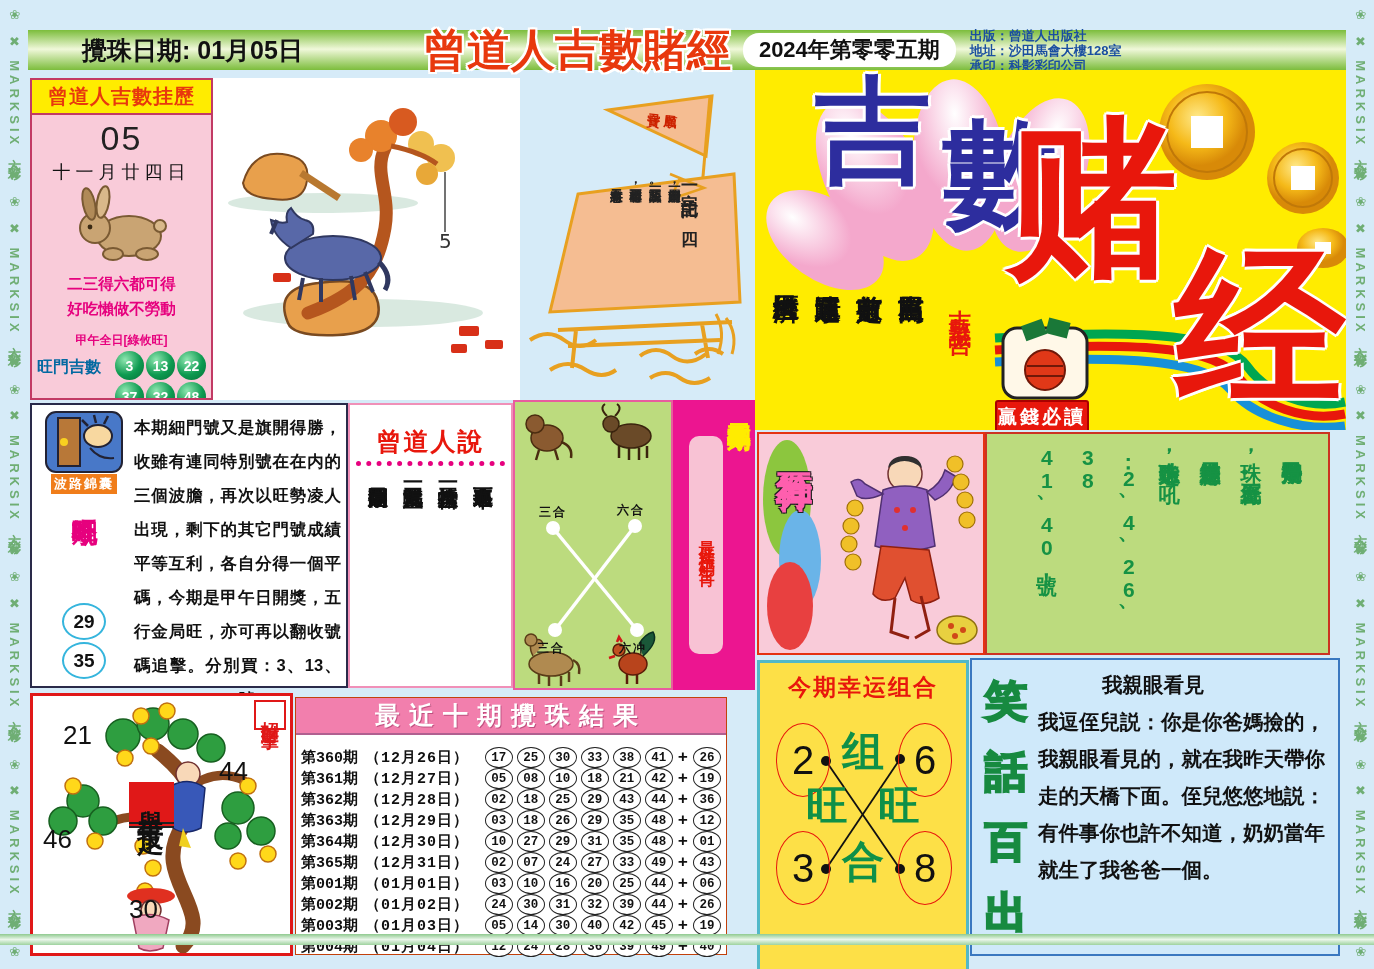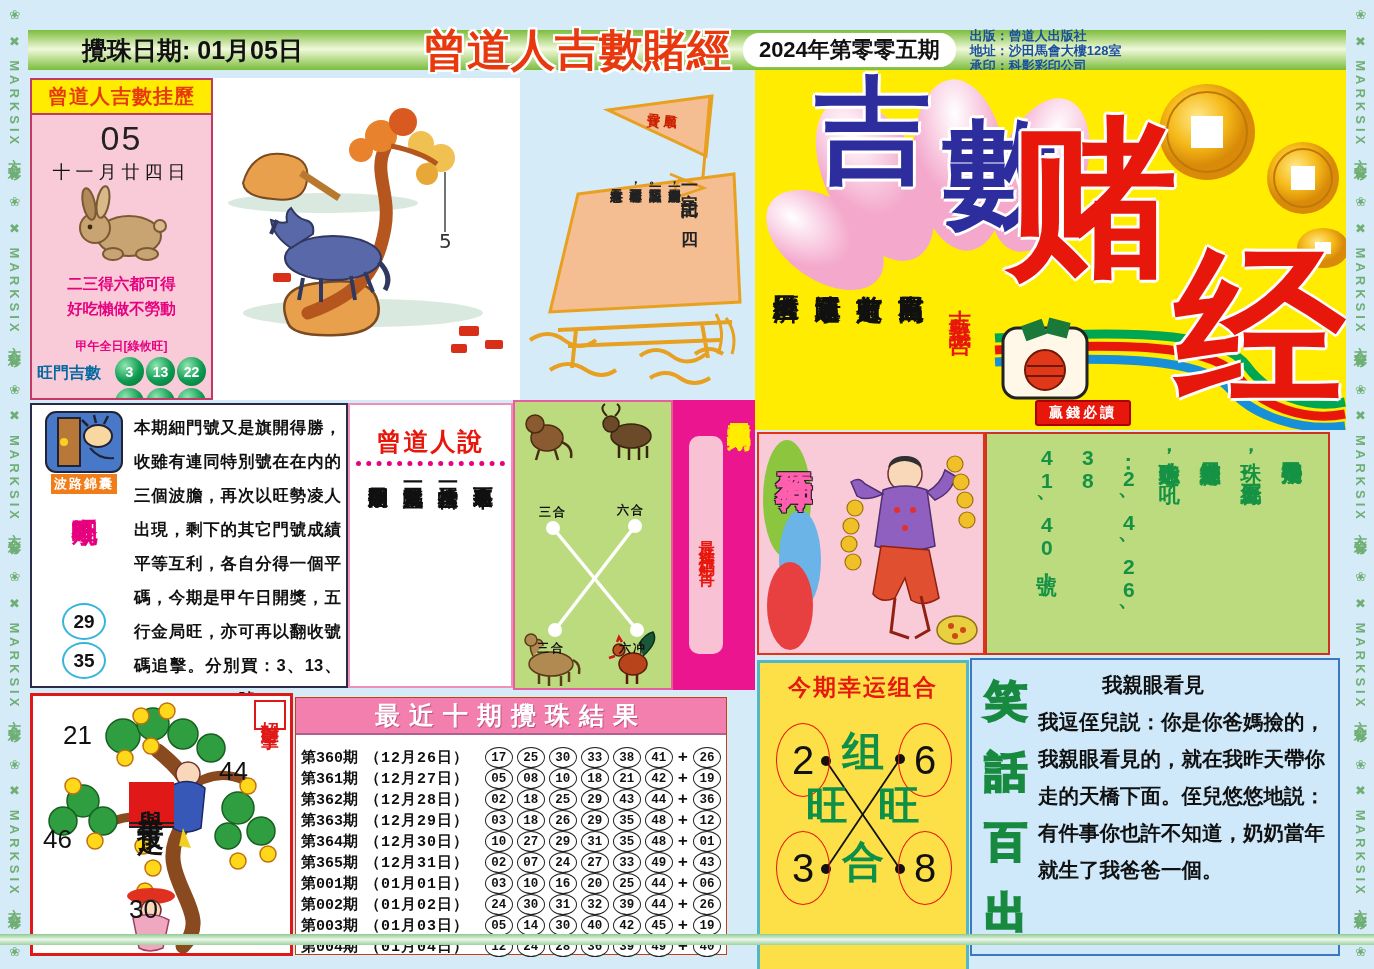--- a/index.html
+++ b/index.html
@@ -26,21 +26,21 @@
   .hdr-issue{margin-left:12px;background:#fff;border-radius:16px;padding:2px 16px;font-size:22px;font-weight:bold;color:#111;white-space:nowrap;}
   .hdr-pub{margin-left:14px;color:#1a4fa0;font-size:13px;font-weight:bold;line-height:15px;white-space:nowrap;}
 
   
   #calendar{left:30px;top:78px;width:183px;height:322px;border:2px solid #c23a64;display:flex;flex-direction:column;box-sizing:border-box;}
   .cal-title{background:#ffec00;color:#e8380d;font-weight:bold;font-size:20px;text-align:center;padding:3px 0;border-bottom:2px solid #c23a64;letter-spacing:1px;}
   .cal-body{flex:1;background:#f9cbd9;text-align:center;overflow:hidden;}
   .cal-day{font-size:34px;color:#222;margin-top:4px;letter-spacing:2px;}
   .cal-lunar{font-size:18px;color:#111;letter-spacing:5px;margin-top:2px;}
   .cal-verse{color:#e6017e;font-weight:bold;font-size:15.5px;line-height:23px;margin-top:2px;}
-  .cal-note{color:#e6017e;font-size:12px;font-weight:bold;margin-top:18px;}
+  .cal-note{color:#e6017e;font-size:12px;font-weight:bold;margin-top:12px;}
   .cal-lucky{display:flex;padding:2px 5px 0 5px;align-items:flex-start;}
   .cal-lucky-label{color:#0369a1;font-weight:bold;font-size:16px;margin-top:6px;white-space:nowrap;}
   #lucky-balls{flex:1;display:flex;flex-wrap:wrap;justify-content:flex-end;gap:2px;}
   .ball{width:29px;height:29px;border-radius:50%;color:#fff;font-weight:bold;font-size:14px;
     display:flex;align-items:center;justify-content:center;
     background:radial-gradient(circle at 35% 30%,#8ee6b0,#0d9a50 55%,#067038);}
 
   
   #scene{left:213px;top:78px;width:307px;height:322px;background:#ffffff;}
   #sailbox{left:520px;top:78px;width:235px;height:322px;}
@@ -50,22 +50,22 @@
 
   
   #masthead{left:755px;top:70px;width:591px;height:360px;background:#ffec00;overflow:hidden;}
   .mh-blue{position:absolute;color:#2d2d9e;font-size:116px;font-weight:bold;font-family:"DejaVu Serif",serif;line-height:1;
     text-shadow:-3px 0 #fff,3px 0 #fff,0 -3px #fff,0 3px #fff,-2px -2px #fff,2px 2px #fff;}
   .mh-red{position:absolute;color:#e8170c;font-size:170px;font-weight:bold;font-family:"DejaVu Serif",serif;line-height:1;
     text-shadow:-3px 0 #fff,3px 0 #fff,0 -3px #fff,0 3px #fff,-2px -2px #fff,2px 2px #fff;}
   #mh-couplets{left:10px;top:205px;height:150px;font-size:26px;font-weight:bold;color:#111;
     font-family:"DejaVu Serif",serif;line-height:1.6;}
   #mh-slogan{left:190px;top:222px;color:#e8170c;font-size:22px;font-weight:bold;letter-spacing:8px;}
-  #mh-badge{left:240px;top:330px;background:#e8170c;color:#fff;font-size:14px;font-weight:bold;
-    padding:2px 12px;border:2px solid #a00;letter-spacing:3px;border-radius:3px;margin-left:40px;}
+  #mh-badge{left:240px;top:330px;background:#e8170c;color:#fff;font-size:19px;font-weight:bold;
+    padding:2px 1px;border:2px solid #a00;letter-spacing:3px;border-radius:3px;}
 
   
   #knockbox{left:30px;top:403px;width:318px;height:285px;background:#fff;border:2px solid #2a2a4a;display:flex;padding:5px;box-sizing:border-box;}
   .knock-left{width:94px;display:flex;flex-direction:column;align-items:center;}
   .knock-label{background:#f07d1a;color:#fff;font-weight:bold;font-size:13px;padding:1px 3px;letter-spacing:2px;white-space:nowrap;}
   .knock-vtitle{color:#e6017e;font-size:26px;font-weight:bold;line-height:1.15;margin-top:5px;}
   .cyan-circle{width:40px;height:33px;border:2px solid #35b5dd;border-radius:50%;display:flex;align-items:center;justify-content:center;
     font-size:19px;font-weight:bold;color:#111;margin:2px 0;background:#fff;}
   .knock-body{flex:1;font-size:16.5px;line-height:34px;color:#111;text-align:justify;padding-left:3px;font-weight:bold;}
 

